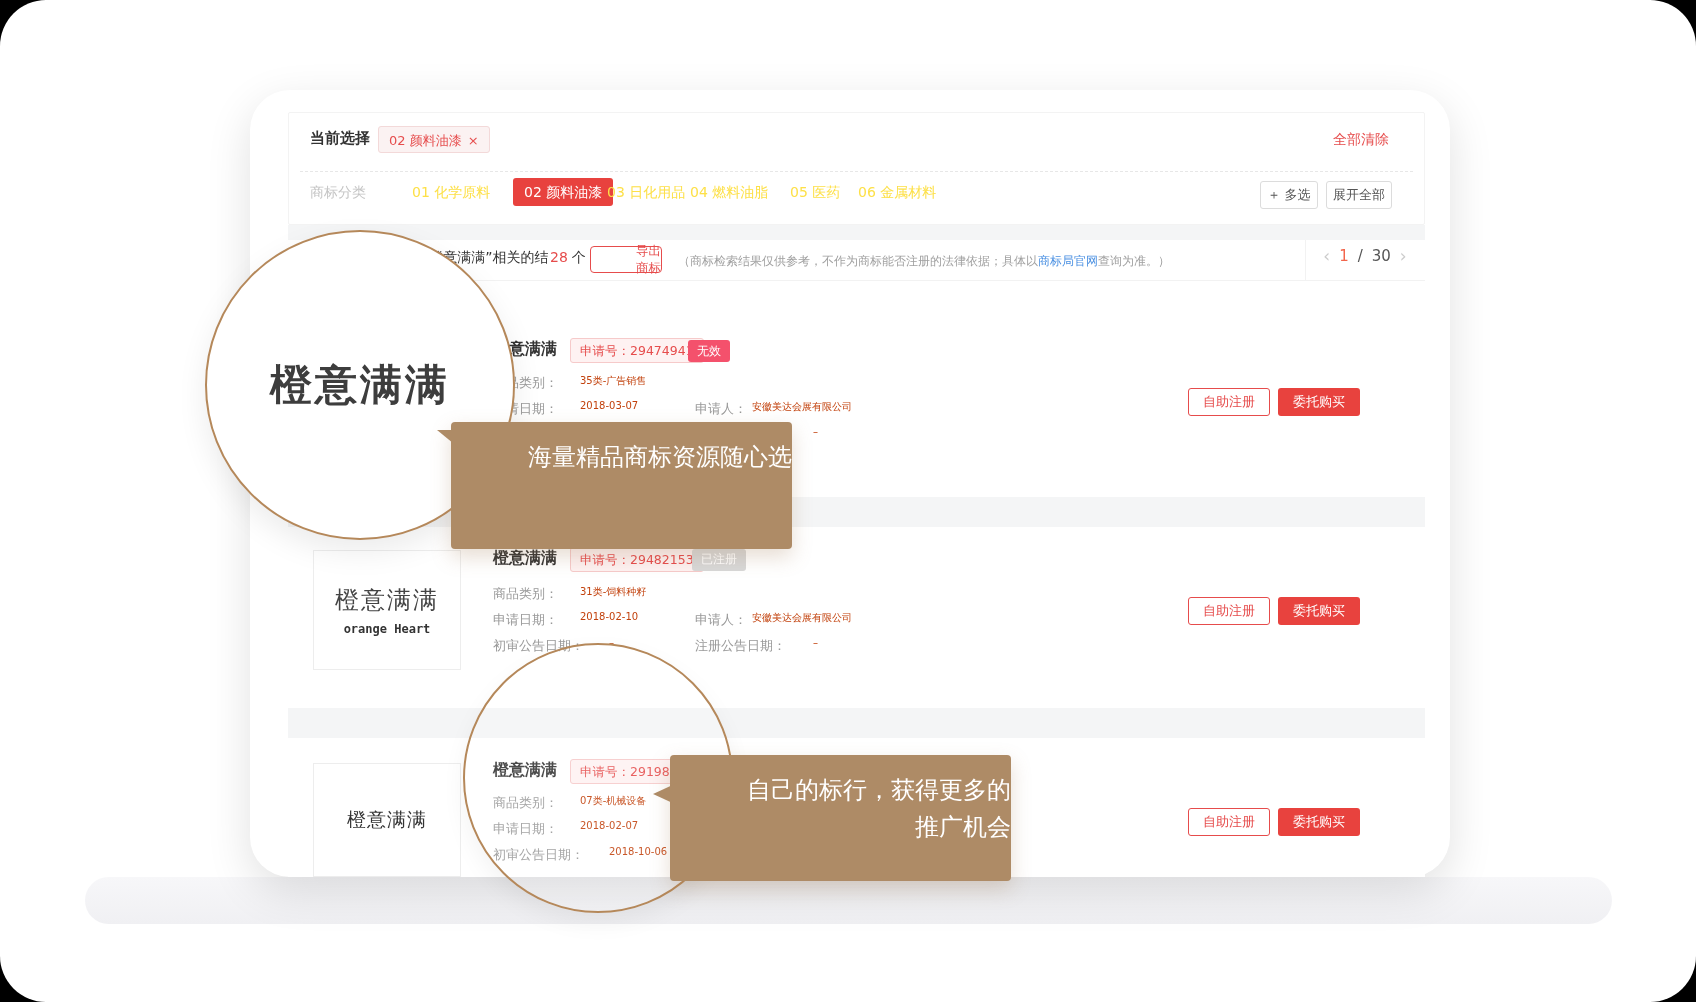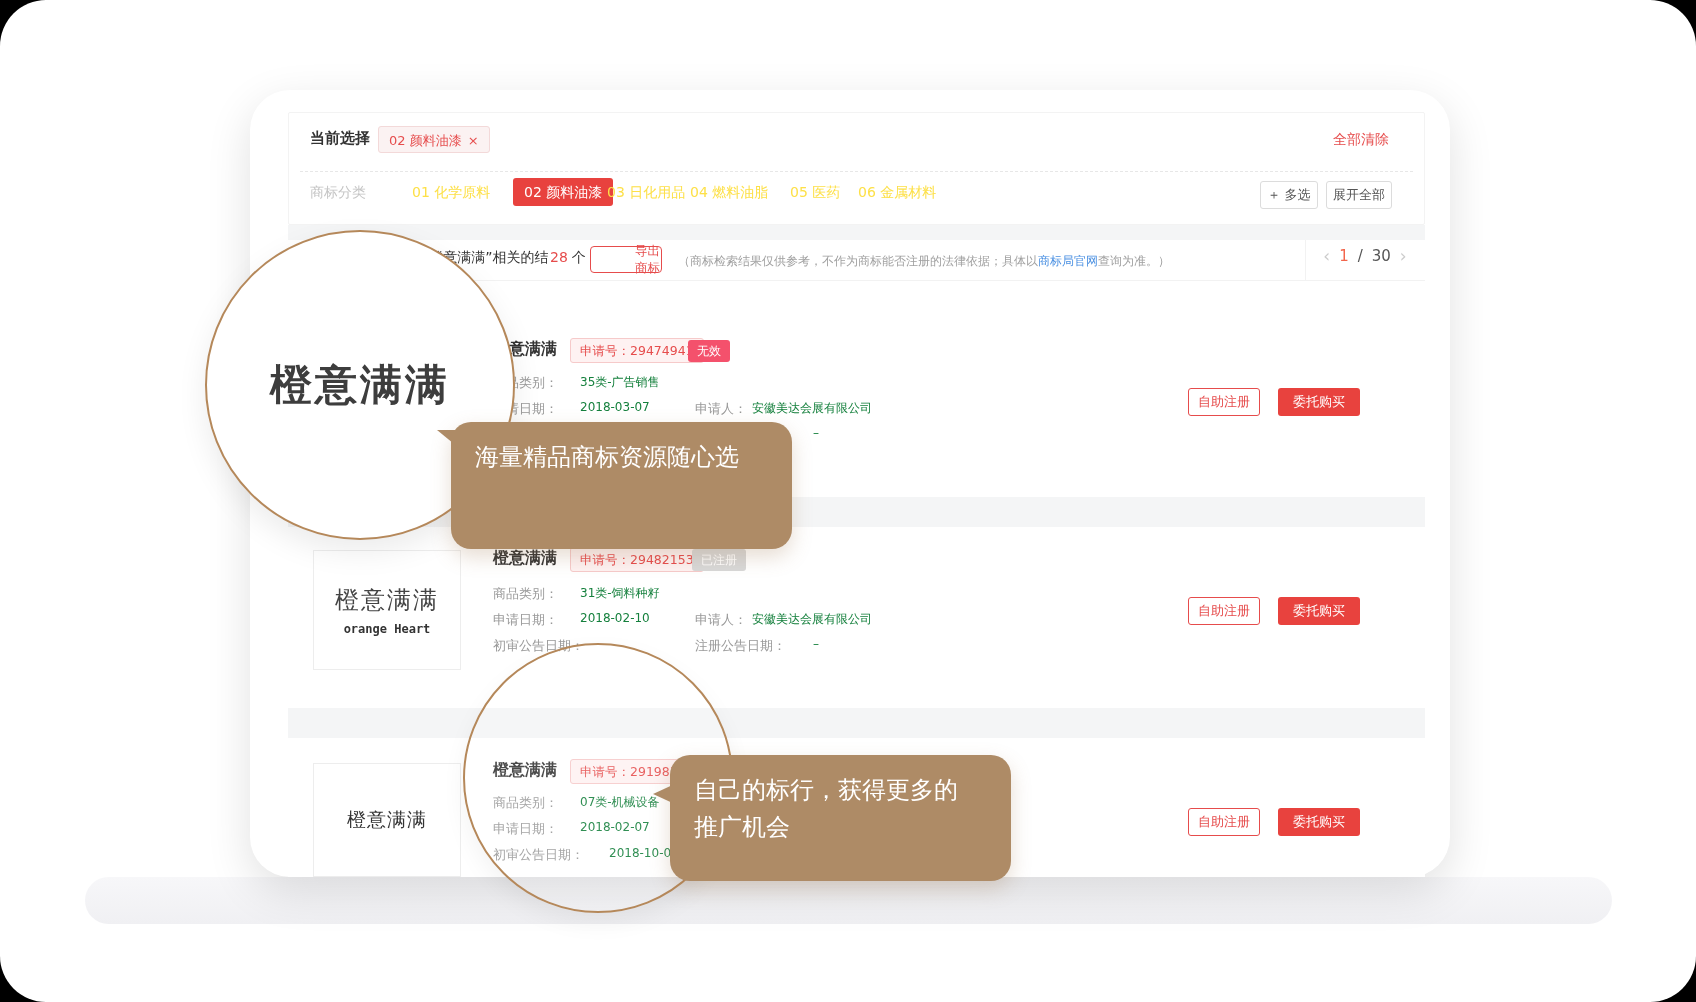--- a/index.html
+++ b/index.html
@@ -1,17 +1,17 @@
 <!DOCTYPE html>
 <html><head>
 <meta charset="utf-8">
 <style>
   html,body{margin:0;padding:0;background:#000;}
   .stage{position:relative;width:1696px;height:1002px;background:#000;overflow:hidden;
-         font-family:"DejaVu Sans","Liberation Sans",sans-serif;-webkit-font-smoothing:antialiased;}
+         font-family:"DejaVu Sans","Liberation Sans",sans-serif;text-align:right;-webkit-font-smoothing:antialiased;}
   .bg{position:absolute;inset:0;background:#fff;border-radius:46px;}
   
   .screen{position:absolute;left:250px;top:90px;width:1200px;height:787px;background:#fff;
           border-radius:40px;box-shadow:0 14px 45px rgba(0,0,0,0.12);}
   .base{position:absolute;left:85px;top:877px;width:1527px;height:47px;
         background:linear-gradient(#f7f7f9,#f0f0f3);border-radius:26px;}
   
   .hcard{position:absolute;left:288px;top:112px;width:1137px;height:113px;background:#fff;
          border:1px solid #f3f3f3;box-sizing:border-box;border-radius:2px;}
   .sel-label{position:absolute;left:310px;top:129px;font-size:15px;font-weight:600;color:#333;}
@@ -49,36 +49,36 @@
   .mark-box{position:absolute;border:1px solid #ededed;background:#fff;box-sizing:border-box;
             display:flex;flex-direction:column;align-items:center;justify-content:center;}
   .mark-cn2{font-family:"DejaVu Serif","Liberation Serif",serif;font-size:24px;color:#444;letter-spacing:2px;}
   .mark-en2{font-family:"DejaVu Sans Mono","Liberation Mono",monospace;font-weight:700;font-size:12px;color:#333;margin-top:6px;}
   .mark-cn3{font-size:19px;color:#333;letter-spacing:1px;}
   .rtitle{position:absolute;font-size:16px;font-weight:700;color:#333;cursor:pointer;white-space:nowrap;}
   .no-tag{position:absolute;height:25px;line-height:24px;padding:0 9px;background:#fef2f2;border:1px solid #f6caca;
           border-radius:3px;color:#e64c4c;font-size:12.5px;box-sizing:border-box;white-space:nowrap;}
   .status{position:absolute;height:22px;line-height:22px;padding:0 9px;border-radius:3px;color:#fff;font-size:12px;white-space:nowrap;}
   .st-invalid{background:#f4516c;}
-  .st-registered{background:#d8d8d8;}
+  .st-registered{background:#d8d8d8;font-family:Liberation Mono, monospace;}
   .fl{position:absolute;font-size:13px;color:#999;white-space:nowrap;}
-  .fv{position:absolute;font-size:12px;color:#15803d;white-space:nowrap;}
-  .btn-outline{position:absolute;width:72px;height:28px;border:1px solid #e64c4c;border-radius:3px;background:#fff;
+  .fv{position:absolute;font-size:10px;color:#c2410c;white-space:nowrap;}
+  .btn-outline{position:absolute;width:82px;height:28px;border:1px solid #e64c4c;border-radius:3px;background:#fff;
                color:#e64c4c;font-size:13px;display:flex;align-items:center;justify-content:center;box-sizing:border-box;cursor:pointer;}
   .btn-solid{position:absolute;width:82px;height:28px;border-radius:3px;background:#e8423e;color:#fff;font-size:13px;
              display:flex;align-items:center;justify-content:center;cursor:pointer;}
   
   .circle1{position:absolute;left:205px;top:230px;width:310px;height:310px;border-radius:50%;background:#fff;
            border:2px solid #b5885a;box-shadow:0 12px 30px rgba(0,0,0,0.08);
            display:flex;align-items:center;justify-content:center;box-sizing:border-box;}
   .circle1 span{font-size:42px;font-weight:600;color:#3d3d3d;letter-spacing:3px;white-space:nowrap;}
   .circle2{position:absolute;left:463px;top:643px;width:270px;height:270px;border-radius:50%;
            background:rgba(255,255,255,0.12);border:2px solid #b5885a;box-sizing:border-box;
            box-shadow:0 10px 24px rgba(0,0,0,0.05);}
-  .tooltip{position:absolute;width:341px;background:#ae8b66;border-radius:20px;color:#fff;
+  .tooltip{position:absolute;width:341px;background:#ae8b66;border-radius:4px;color:#fff;
            padding:17px 0 0 24px;box-sizing:border-box;font-size:24px;line-height:37px;
            box-shadow:0 8px 20px rgba(160,120,80,0.25);}
   .tooltip .arr1{position:absolute;left:-14px;top:8px;width:0;height:0;
                  border-right:22px solid #ae8b66;border-bottom:18px solid transparent;}
   .tooltip .arr2{position:absolute;left:-17px;top:28px;width:0;height:0;
                  border-right:24px solid #ae8b66;border-top:11px solid transparent;border-bottom:11px solid transparent;}
   .t1{left:451px;top:422px;height:127px;}
   .t2{left:670px;top:755px;height:126px;}
   .tline{white-space:nowrap;}
 </style>

